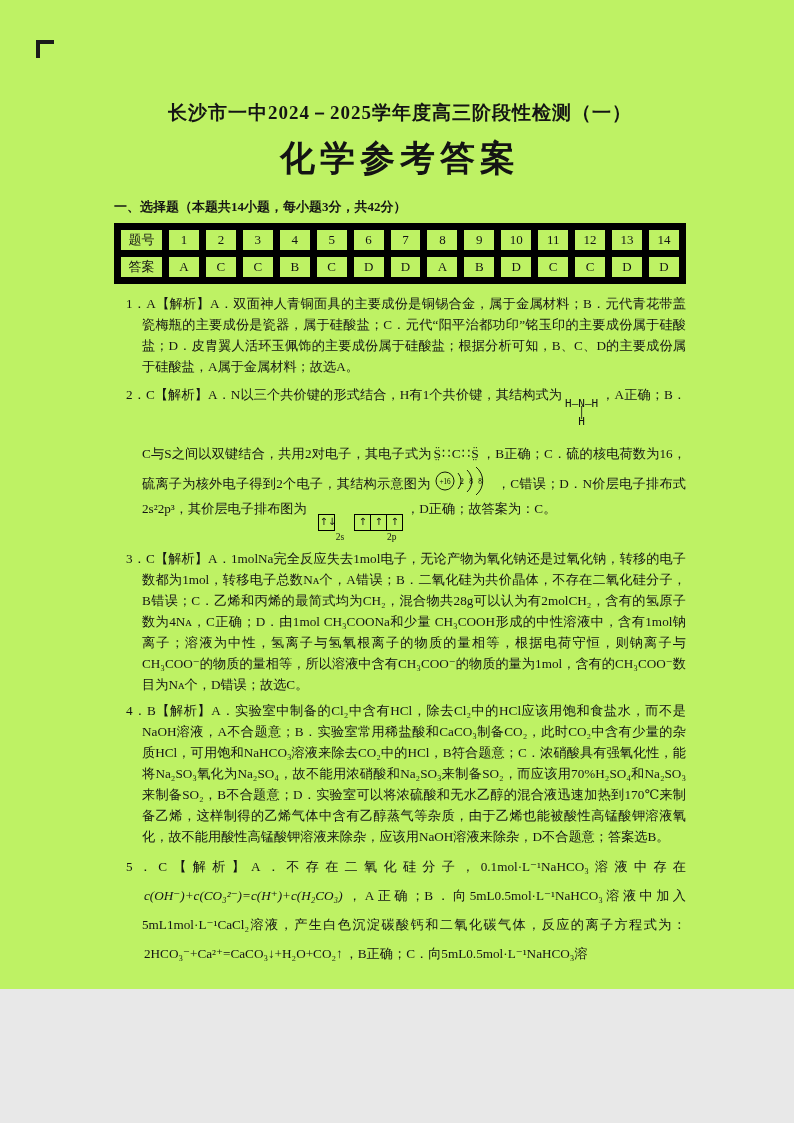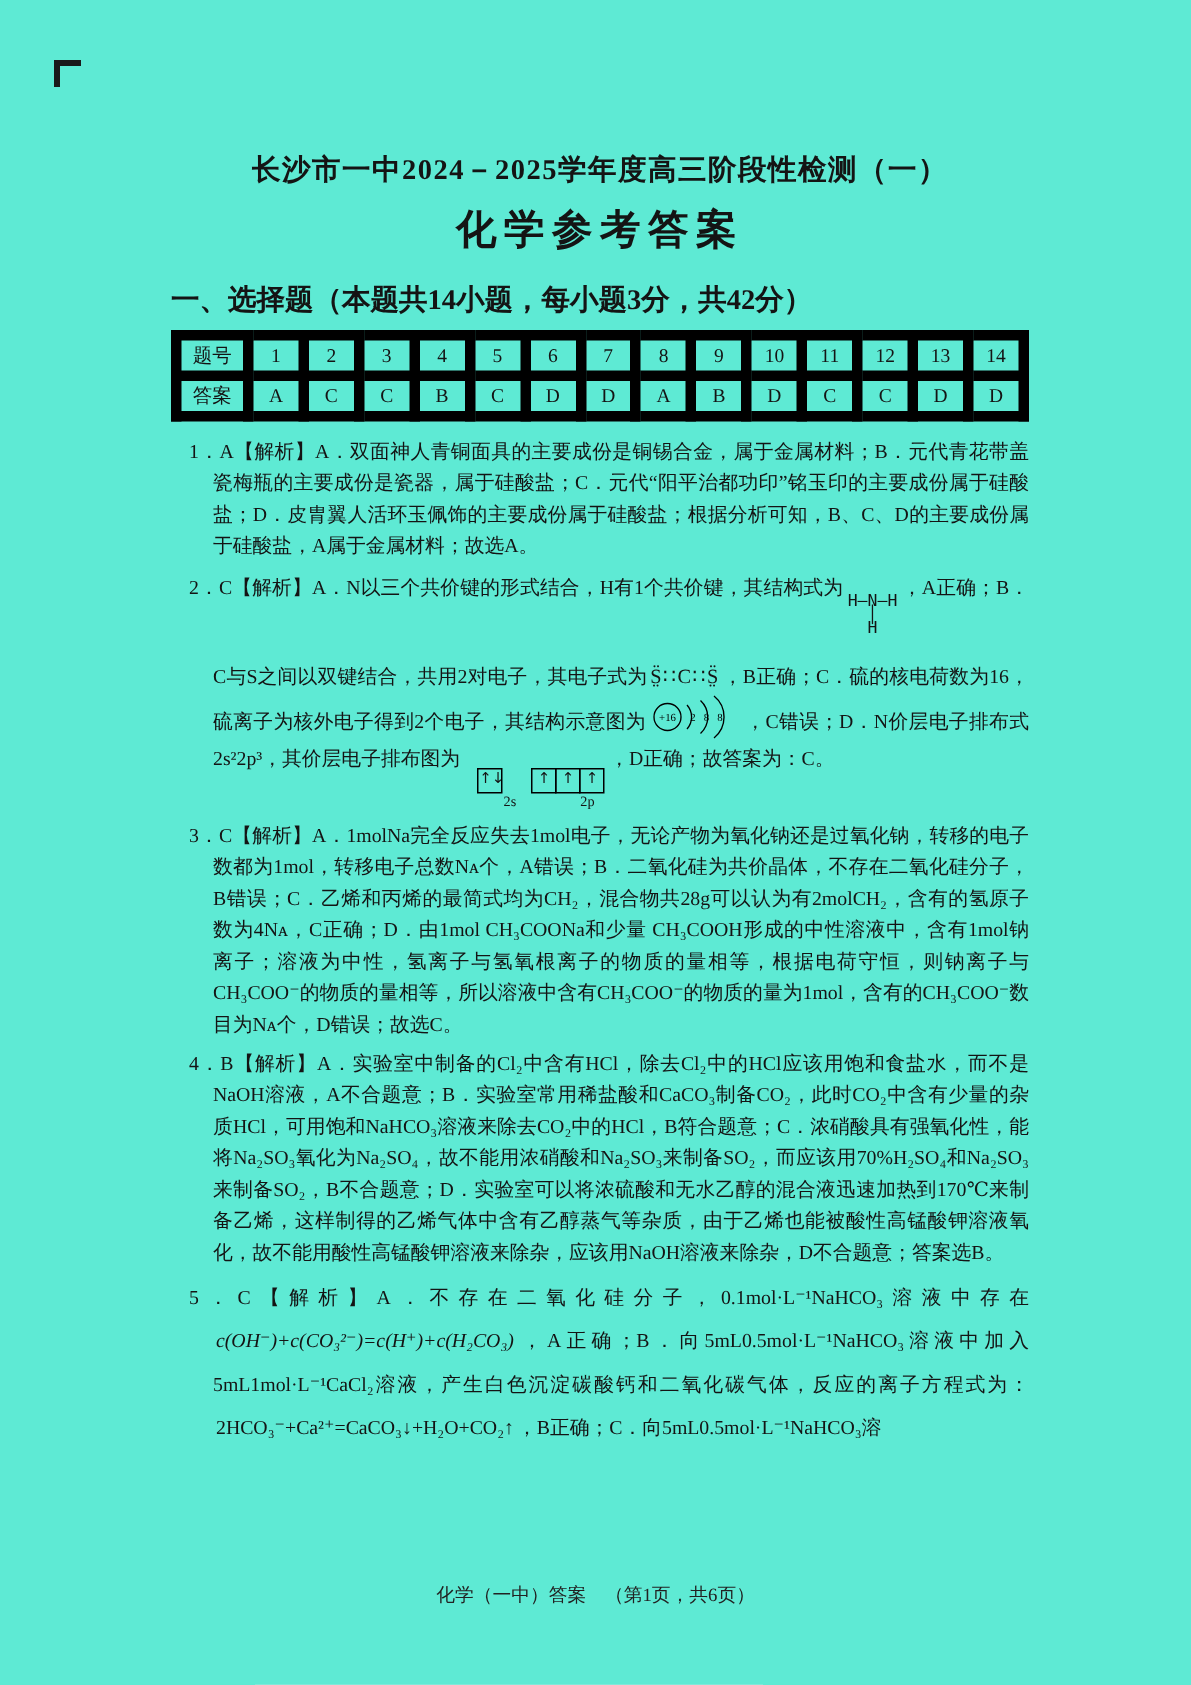--- a/index.html
+++ b/index.html
@@ -3,30 +3,30 @@
 <meta charset="utf-8">
 <style>
   html,body{margin:0;padding:0;}
   body{
     width:794px;height:1123px;
     background:#e8e8e8;
     font-family:"Liberation Serif","DejaVu Serif",serif;
     color:#141414;
   }
   .page{
-    position:relative;width:794px;height:1123px;background:#5eead4;overflow:hidden;
+    position:relative;width:794px;height:989px;background:#bef264;overflow:hidden;
   }
   .corner-mark{
     position:absolute;left:36px;top:40px;width:14px;height:14px;
     border-left:4px solid #1a1a1a;border-top:4px solid #1a1a1a;
   }
   .content{position:absolute;left:114px;top:100px;width:572px;}
   .doc-title{text-align:center;font-weight:bold;font-size:19px;letter-spacing:1px;}
-  .doc-subtitle{text-align:center;font-weight:bold;font-size:27px;letter-spacing:5px;margin-top:9px;}
-  .section-heading{font-weight:bold;font-size:19px;margin-top:16px;}
+  .doc-subtitle{text-align:center;font-weight:bold;font-size:35px;letter-spacing:5px;margin-top:9px;}
+  .section-heading{font-weight:bold;font-size:13px;margin-top:16px;}
   table.answer-table{border-collapse:collapse;table-layout:fixed;width:100%;margin-top:7px;}
   table.answer-table td{
     border:7px solid #000000;text-align:center;vertical-align:middle;
     font-size:13px;height:20px;padding:0;
   }
   .explanations{margin-top:9px;}
   .exp{
     font-size:13.2px;line-height:21px;text-align:justify;
     margin:5px 0 5px 12px;padding-left:16px;text-indent:-16px;
   }

